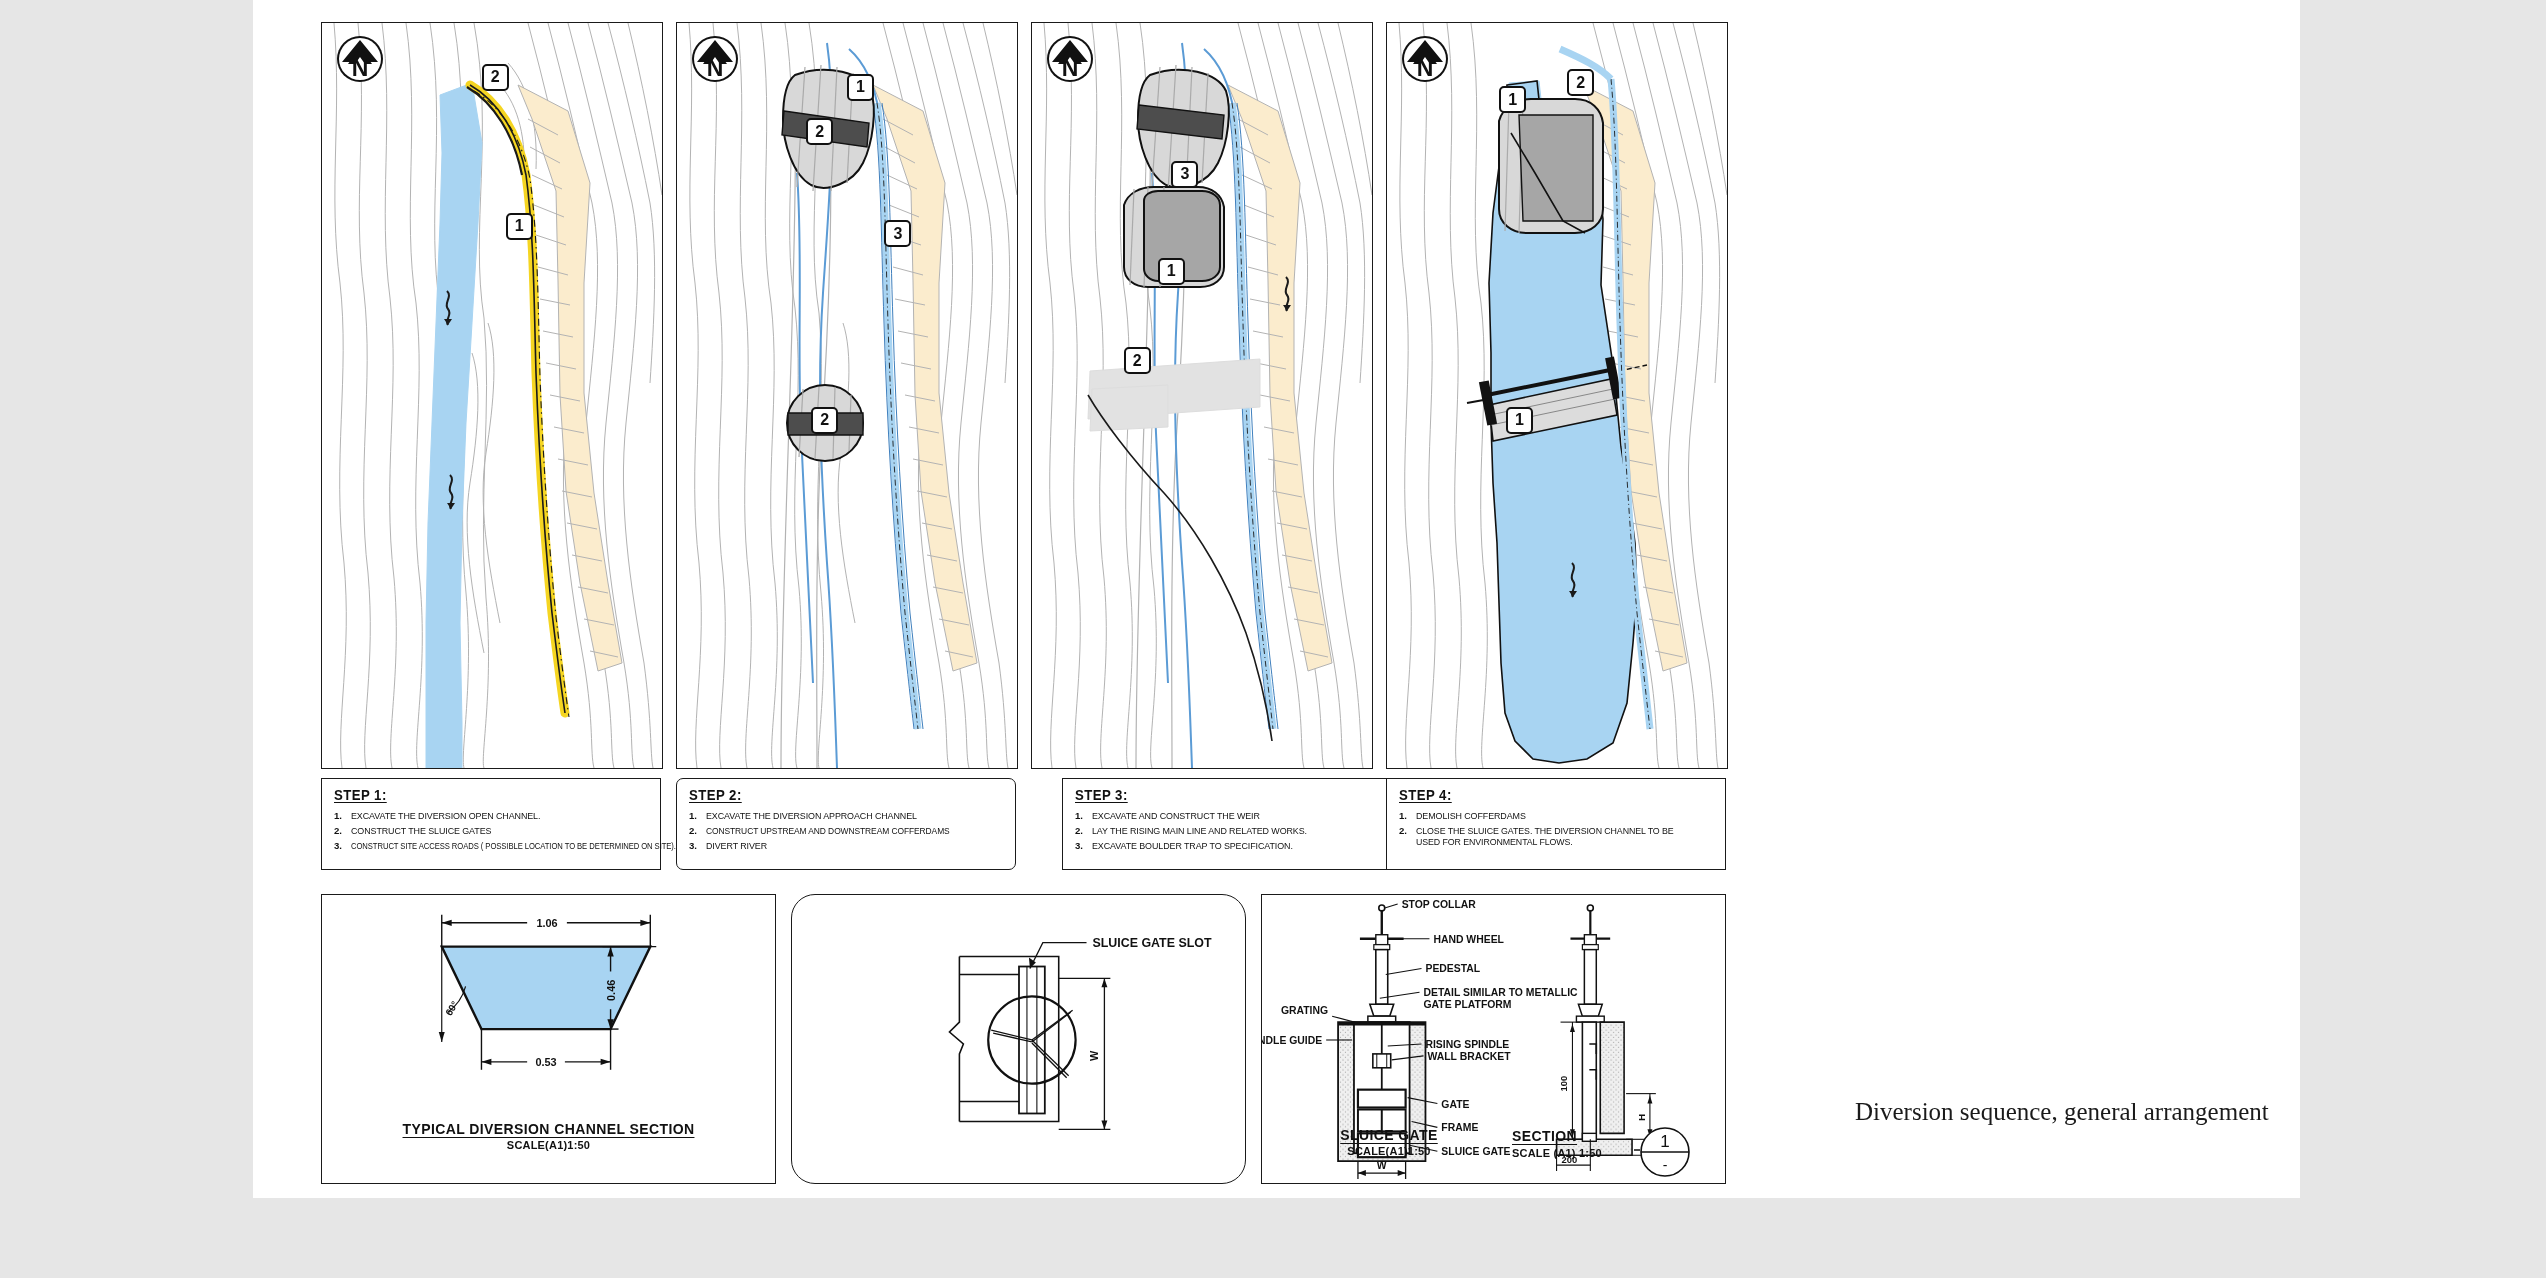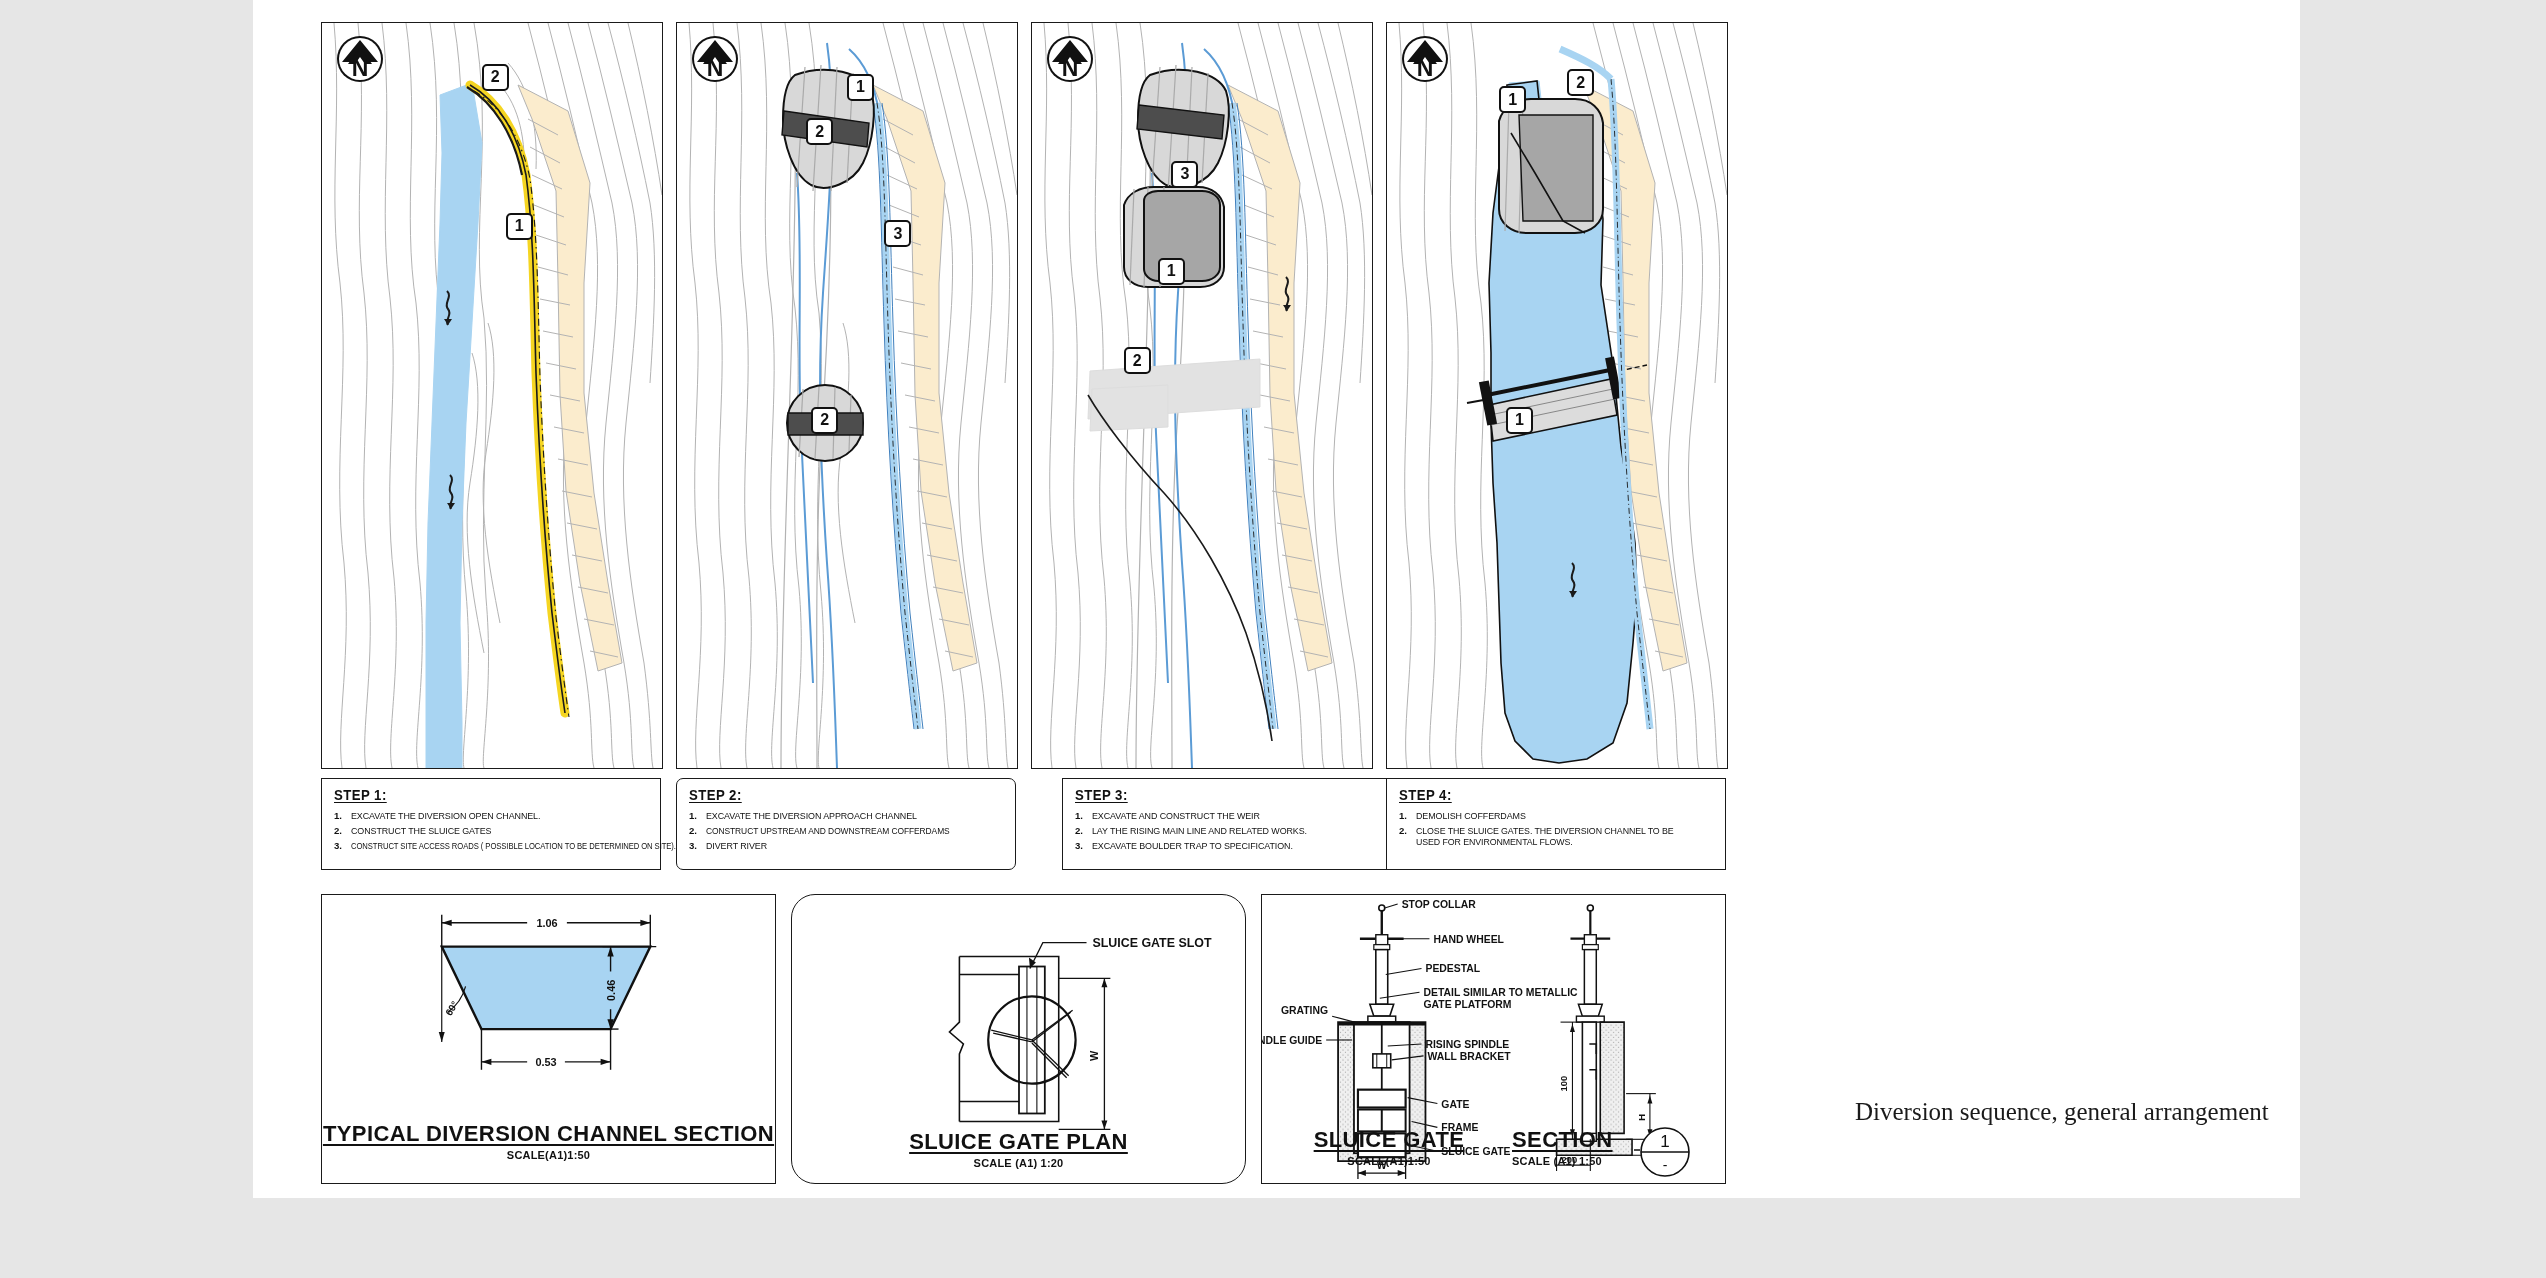--- a/index.html
+++ b/index.html
@@ -43,21 +43,21 @@
   .steptext.wrap{white-space:normal;}
 
   
   .details{position:absolute;left:68px;top:884px;width:1345px;height:290px;}
   .detbox{position:absolute;top:0;height:290px;border:1.8px solid #1a1a1a;background:#fff;box-sizing:border-box;overflow:hidden;margin-top:10px;}
   .db0{left:0;width:455px;}
   .db1{left:470px;width:455px;border-radius:24px;}
   .db2{left:940px;width:465px;}
 
   .dettitle{position:absolute;text-align:center;color:#111;}
-  .dt-main{font-size:22px;font-weight:bold;letter-spacing:.4px;text-decoration:underline;
+  .dt-main{font-size:14px;font-weight:bold;letter-spacing:.4px;text-decoration:underline;
      text-underline-offset:3px;font-family:"Liberation Sans",sans-serif;white-space:nowrap;}
   .dt-sub{font-size:11px;font-weight:bold;letter-spacing:.2px;margin-top:2px;
      font-family:"Liberation Sans",sans-serif;white-space:nowrap;}
 
   .detsvg{position:absolute;left:0;top:0;width:100%;height:100%;}
 
   
   .caption{position:absolute;left:1855px;top:1098px;font-family:"Liberation Serif",serif;
      font-size:25px;color:#1a1a1a;white-space:nowrap;}
 
@@ -577,24 +577,20 @@
          <line x1="314" y1="84" x2="314" y2="236"></line>
          <line x1="268" y1="84" x2="320" y2="84"></line>
          <line x1="268" y1="236" x2="320" y2="236"></line>
        </g>
        <path d="M314 84 l-3 9 l6 0 z" fill="#111"></path>
        <path d="M314 236 l-3 -9 l6 0 z" fill="#111"></path>
        <g transform="translate(308,162) rotate(-90)">
          <text x="0" y="0" font-size="11" font-weight="bold" text-anchor="middle" fill="#111">W</text>
        </g>
      </svg>
-     <div class="dettitle" style="left:0;width:100%;top:234px;">
-       <div class="dt-main">SLUICE GATE PLAN</div>
-       <div class="dt-sub">SCALE  (A1)  1:20</div>
-     </div>
    </div>
 
    <div class="detbox db2">
      <svg class="detsvg" viewBox="0 0 465 290">
        <defs>
          <pattern id="conc" width="5" height="5" patternUnits="userSpaceOnUse">
            <rect width="5" height="5" fill="#f0f0f0"></rect>
            <circle cx="1" cy="1" r="0.6" fill="#888"></circle>
            <circle cx="3.4" cy="3.2" r="0.5" fill="#888"></circle>
          </pattern>

